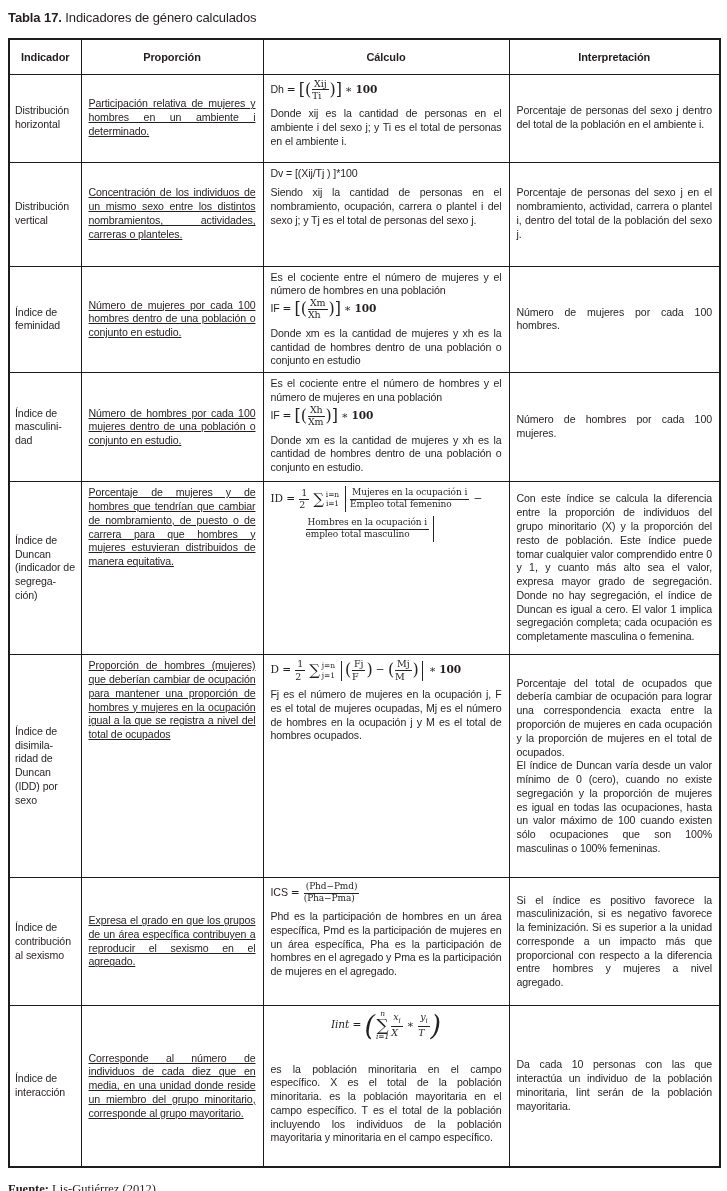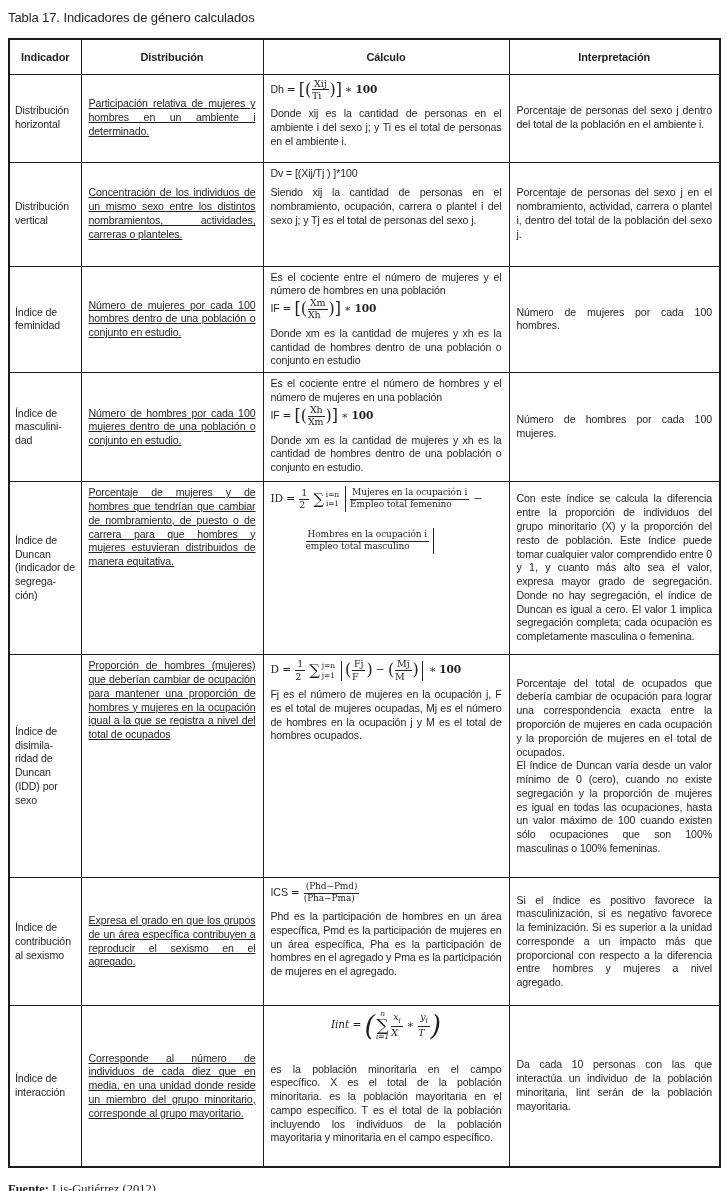--- a/index.html
+++ b/index.html
@@ -4,21 +4,21 @@
 <style>
   html,body { margin:0; padding:0; background:#ffffff; }
   body {
     width:727px; height:1191px;
     font-family:"Liberation Sans", sans-serif;
     color:#231f20;
     -webkit-font-smoothing:antialiased;
   }
   .page { padding:8px 0 0 8px; }
   .title { font-size:13px; margin:2px 0 13px 0; letter-spacing:-0.1px; }
-  .title .tlabel { font-weight:normal;text-align:right; }
+  .title .tlabel { font-weight:bold;text-align:right; }
   table.gtable {
     border-collapse:collapse;
     width:711px;
     table-layout:fixed;
     border:2px solid #1c1c1c;
   }
   th, td {
     border:1px solid #1c1c1c;
     padding:4px 7px;
     font-size:10.6px;
@@ -49,21 +49,21 @@
   .frac .num { display:block; border-bottom:1px solid #222; padding:0 2px 0.5px; }
   .frac .den { display:block; padding-top:0.5px; }
   .fr10 .num, .fr10 .den { font-size:9.5px; }
   .brk { font-size:16px; vertical-align:middle; line-height:1; }
   .sum { font-size:15px; vertical-align:middle; margin-left:3px; line-height:1; }
   .sumstack { display:inline-block; vertical-align:middle; font-size:7.5px; line-height:1.25; margin:0 3px 0 2px; text-align:center; }
   .sumstack span { display:block; }
   .vbar { display:inline-block; width:1px; background:#222; vertical-align:middle; margin:0 3px; }
   .v24 { height:26px; }
   .v20 { height:20px; }
-  .ind16 { margin-left:34px; margin-top:16px; text-align:left; }
+  .ind16 { margin-left:34px; margin-top:4px; text-align:left; }
   .bigsum { display:inline-flex; flex-direction:column; align-items:center; vertical-align:middle; font-size:7.5px; line-height:1; margin:0 1px; }
   .bigsum .sigma { font-size:17px; line-height:0.9; }
   .bigpar { font-size:27px; vertical-align:middle; line-height:1; }
   .mt12 { margin-top:22px; }
   sub { font-size:7px; }
   .footer { font-family:"Liberation Serif", serif; font-size:12.5px; margin:14px 0 0 0; }
   .footer .flabel { font-weight:bold; }
 </style>
 </head>
 <body>
@@ -76,21 +76,21 @@
   <table class="gtable">
     <colgroup>
       <col style="width:72px">
         <col style="width:182px">
         <col style="width:246px">
         <col style="width:211px">
     </colgroup>
     <thead>
       <tr class="rhead">
         <th>Indicador</th>
-        <th>Distribución</th>
+        <th>Proporción</th>
         <th>Cálculo</th>
         <th>Interpretación</th>
       </tr>
     </thead>
     <tbody>
       <tr class="r0">
         <td class="ind">Distribución horizontal</td>
         <td class="exp">Participación relativa de mujeres y hombres en un ambiente i determinado.</td>
         <td class="calc">
             <div class="fline">Dh <span class="math">= <span class="brk">[</span><span class="brk">(</span><span class="frac fr10"><span class="num">Xij</span><span class="den">Ti</span></span><span class="brk">)</span><span class="brk">]</span> ∗ <b>100</b></span></div>

